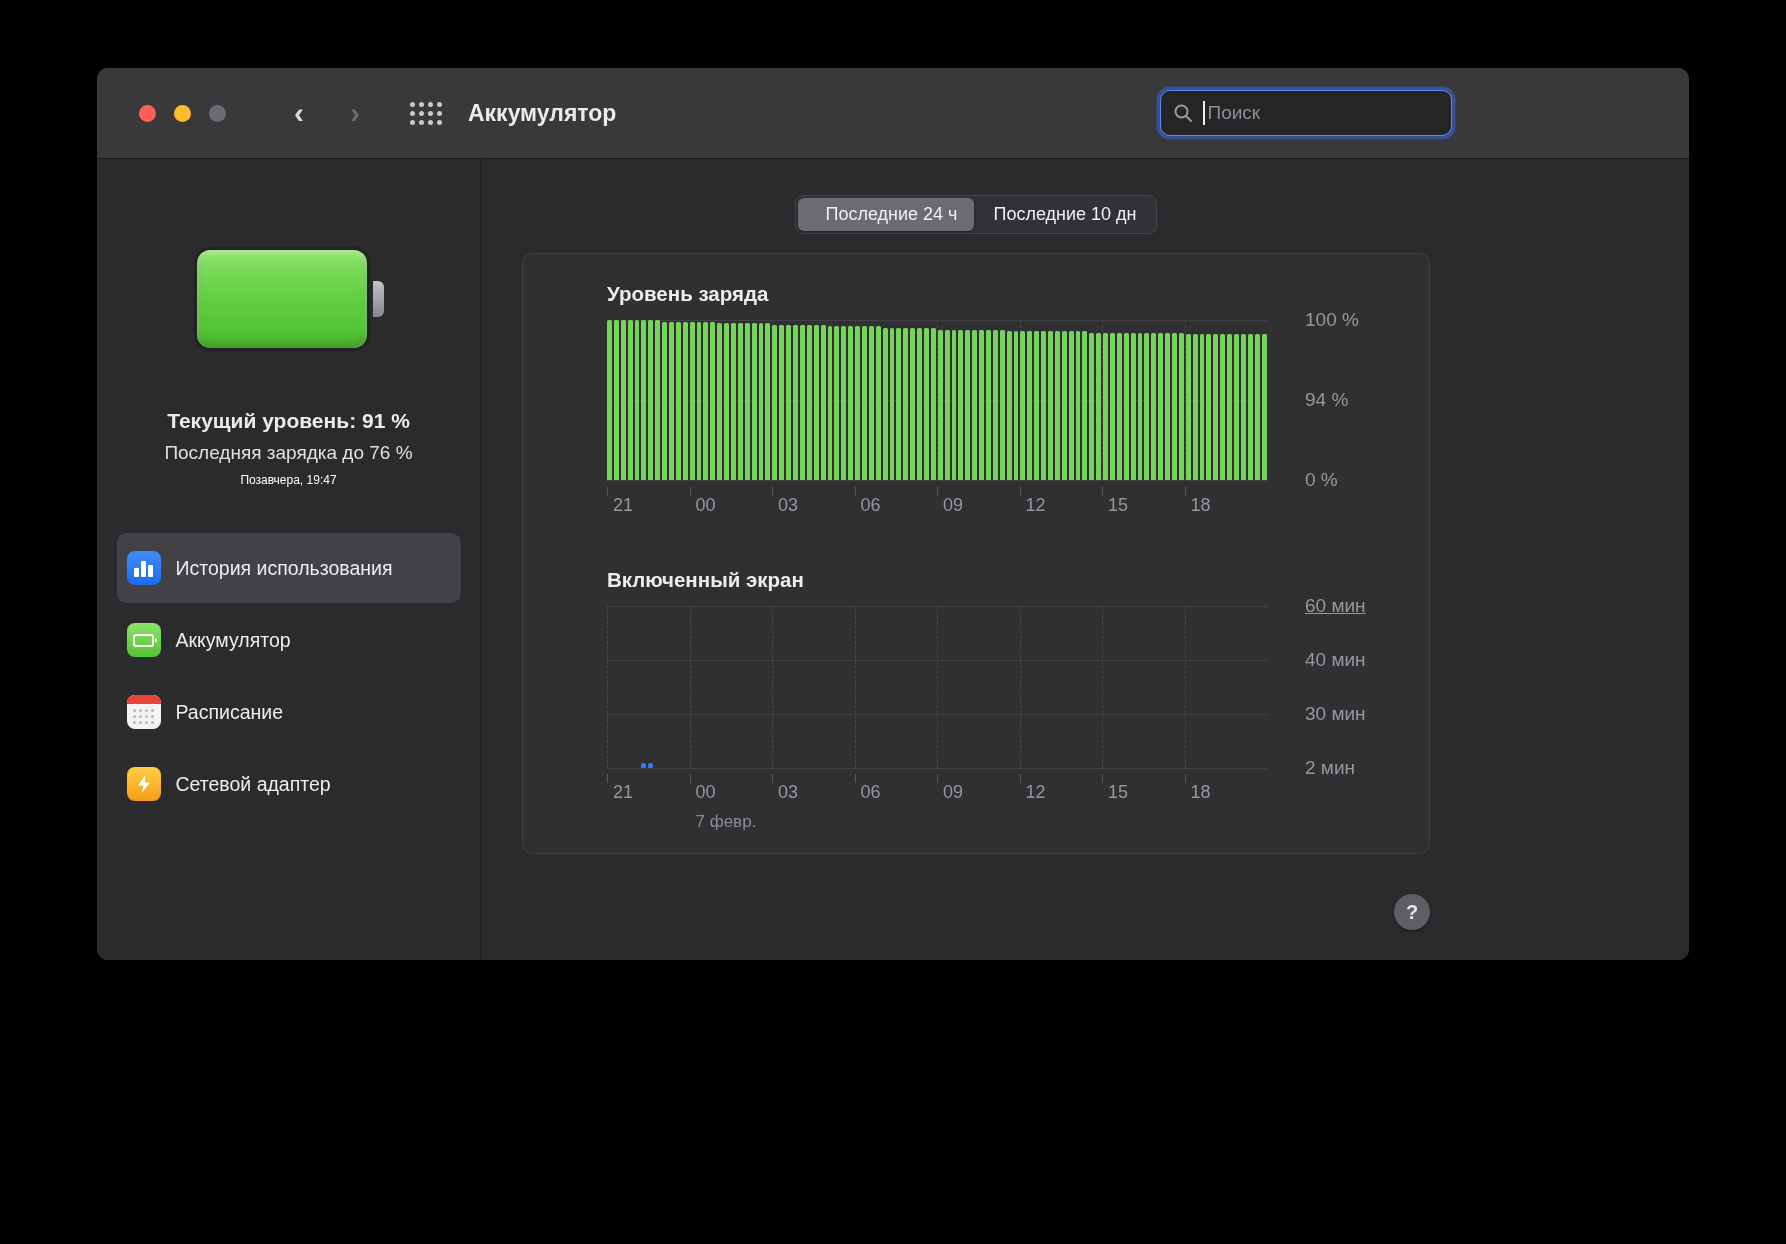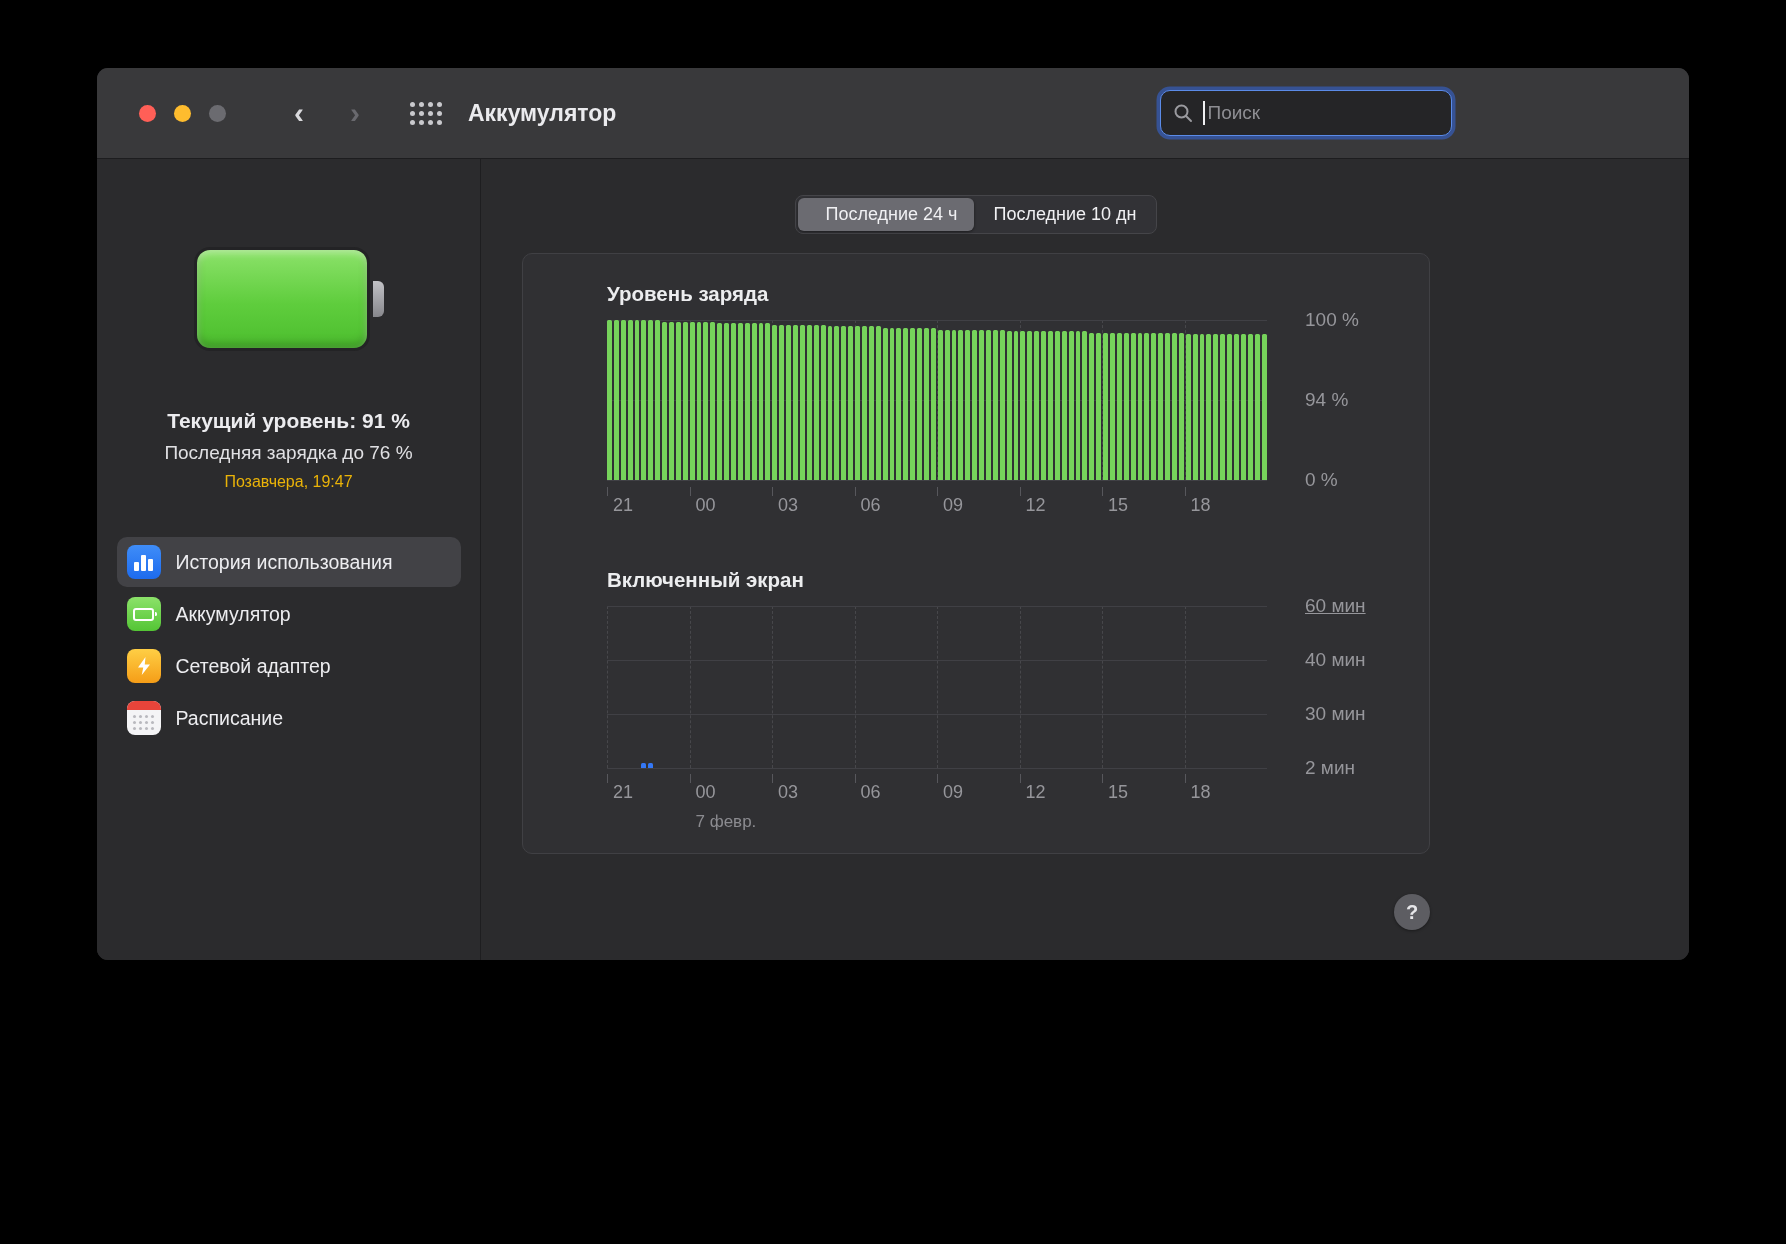--- a/index.html
+++ b/index.html
@@ -24,23 +24,23 @@
   .search .ph{margin-left:3px;font-size:19px;color:#8e8e93;}
   
   .wbody{display:flex;height:801px;}
   .sidebar{width:384px;border-right:1px solid #1e1e20;box-sizing:border-box;display:flex;flex-direction:column;align-items:center;padding-top:88px;background:#2b2b2d;}
   .hero{display:flex;align-items:center;}
   .batt-body{width:170px;height:98px;border-radius:16px;background:linear-gradient(180deg,#8ce26a 0%,#5fcd3d 55%,#4cbe2e 100%);border:3px solid #232325;box-shadow:inset 0 3px 7px rgba(255,255,255,.38), inset 0 -5px 9px rgba(0,0,0,.22);}
   .batt-cap{width:11px;height:36px;margin-left:3px;border-radius:0 6px 6px 0;background:linear-gradient(180deg,#c2c2c6,#87878c);}
   .summary{margin-top:58px;text-align:center;}
   .sum-lvl{font-size:21px;font-weight:700;color:#ececef;}
   .sum-chg{font-size:19px;color:#e0e0e3;margin-top:9px;}
-  .sum-time{font-size:16px;color:#eab308;margin-top:9px;}
+  .sum-time{font-size:12px;color:#ffffff;margin-top:9px;}
   .nav-list{margin-top:46px;width:344px;display:flex;flex-direction:column;gap:2px;}
-  .nav-row{display:flex;align-items:center;height:50px;border-radius:10px;padding:0 10px;box-sizing:border-box;cursor:default;}
+  .nav-row{display:flex;align-items:center;height:70px;border-radius:10px;padding:0 10px;box-sizing:border-box;cursor:default;}
   .nav-row.selected{background:#424246;}
   .nav-label{margin-left:15px;font-size:19.5px;color:#ededf0;}
   .ic{width:34px;height:34px;border-radius:8px;flex:0 0 auto;display:flex;align-items:center;justify-content:center;}
   .ic-usage{background:linear-gradient(180deg,#3f8df8,#1d6bee);align-items:flex-end;padding-bottom:8px;box-sizing:border-box;gap:2.5px;}
   .ic-usage i{display:block;width:4.5px;background:#fff;border-radius:1px;}
   .ic-usage i.b1{height:9px;} .ic-usage i.b2{height:16px;} .ic-usage i.b3{height:12px;}
   .ic-batt{background:linear-gradient(180deg,#8ce26a,#54c535);}
   .mini-batt{width:17px;height:9px;border:2px solid #fff;border-radius:3px;position:relative;}
   .mini-batt:after{content:"";position:absolute;right:-5px;top:2.5px;width:2.5px;height:4px;background:#fff;border-radius:0 1.5px 1.5px 0;}
   .ic-power{background:linear-gradient(180deg,#ffcf45,#f59d17);}
@@ -136,46 +136,46 @@
             </span>
           <span class="nav-label">История использования</span>
         </div>
         <div class="nav-row">
           <span class="ic ic-batt">
               <span class="mini-batt"></span>
             </span>
           <span class="nav-label">Аккумулятор</span>
         </div>
         <div class="nav-row">
+          <span class="ic ic-sched">
+            <span class="sched-top"></span>
+            <span class="sched-dots">
+                <i></i>
+                <i></i>
+                <i></i>
+                <i></i>
+                <i></i>
+                <i></i>
+                <i></i>
+                <i></i>
+                <i></i>
+                <i></i>
+                <i></i>
+                <i></i>
+              </span>
+          </span>
+          <span class="nav-label">Расписание</span>
+        </div>
+        <div class="nav-row">
           <span class="ic ic-power">
             <svg width="18" height="20" viewBox="0 0 24 26">
                 <path d="M14 1 L4 15 h7 l-2 10 L20 11 h-7 z" fill="#fff"></path>
               </svg>
           </span>
           <span class="nav-label">Сетевой адаптер</span>
-        </div>
-        <div class="nav-row">
-          <span class="ic ic-sched">
-            <span class="sched-top"></span>
-            <span class="sched-dots">
-                <i></i>
-                <i></i>
-                <i></i>
-                <i></i>
-                <i></i>
-                <i></i>
-                <i></i>
-                <i></i>
-                <i></i>
-                <i></i>
-                <i></i>
-                <i></i>
-              </span>
-          </span>
-          <span class="nav-label">Расписание</span>
         </div>
       </div>
     </div>
 
     <div class="content">
       <div class="seg-wrap">
         <div class="segmented">
           <span class="seg selected">Последние 24 ч</span>
           <span class="seg">Последние 10 дн</span>
         </div>

